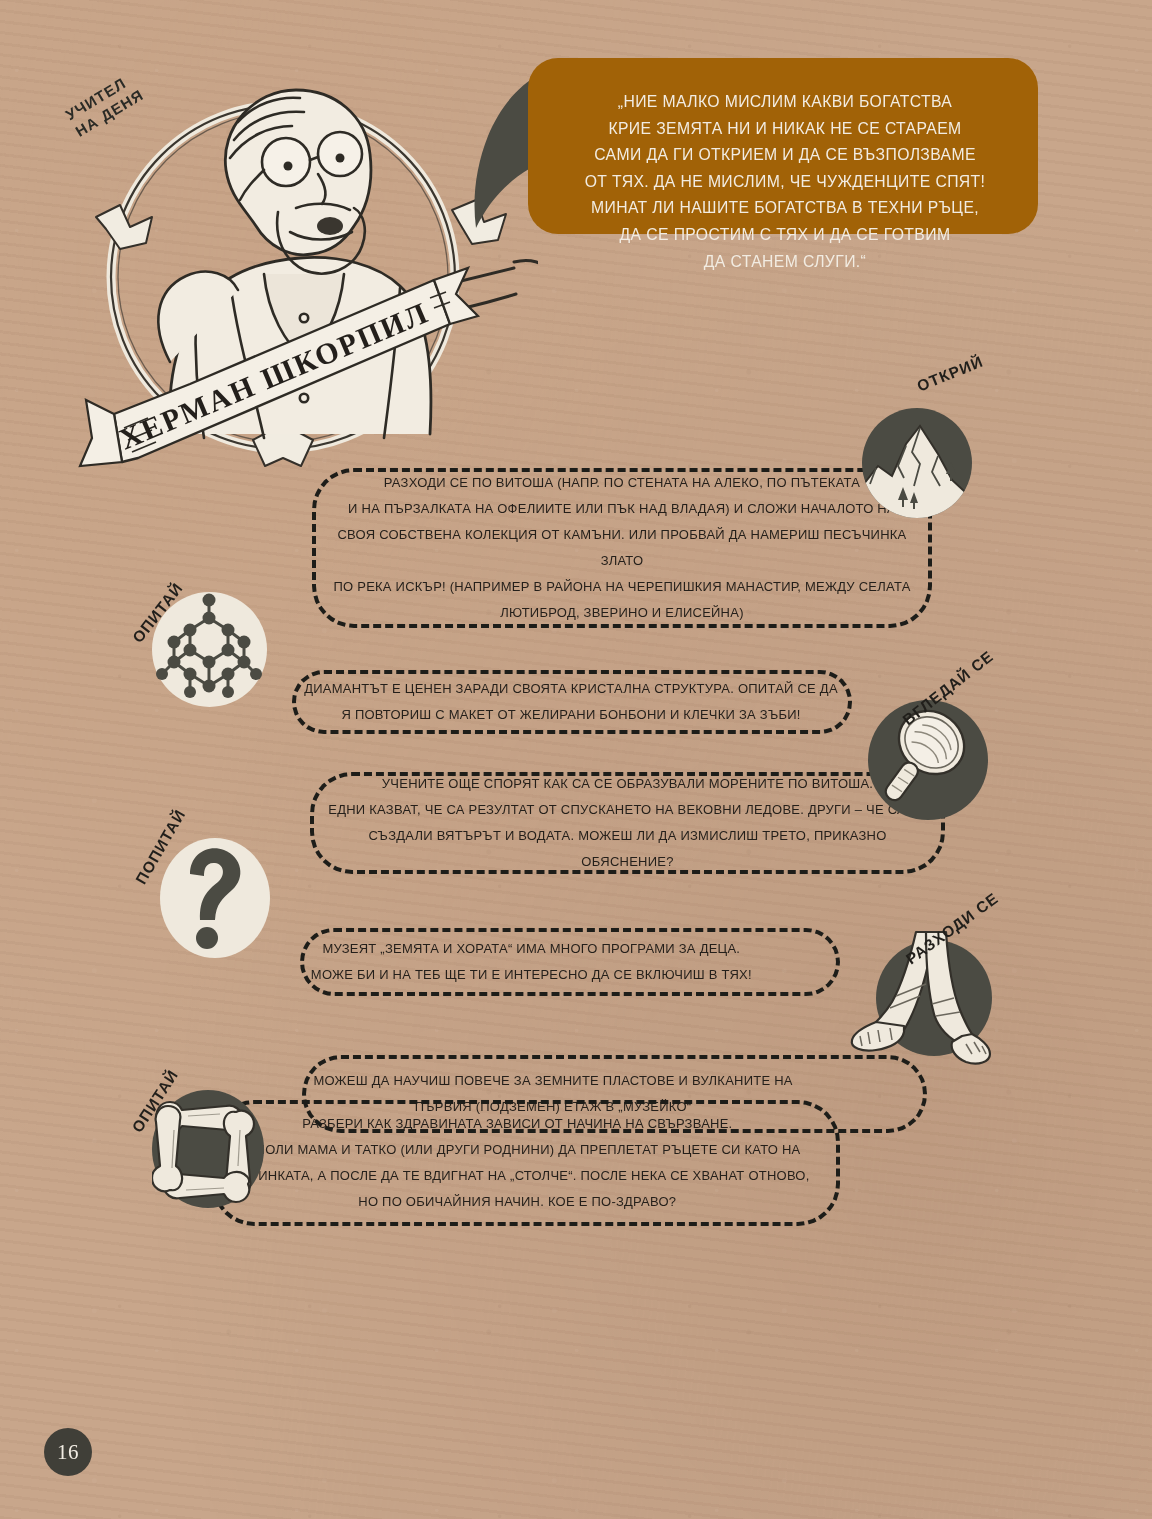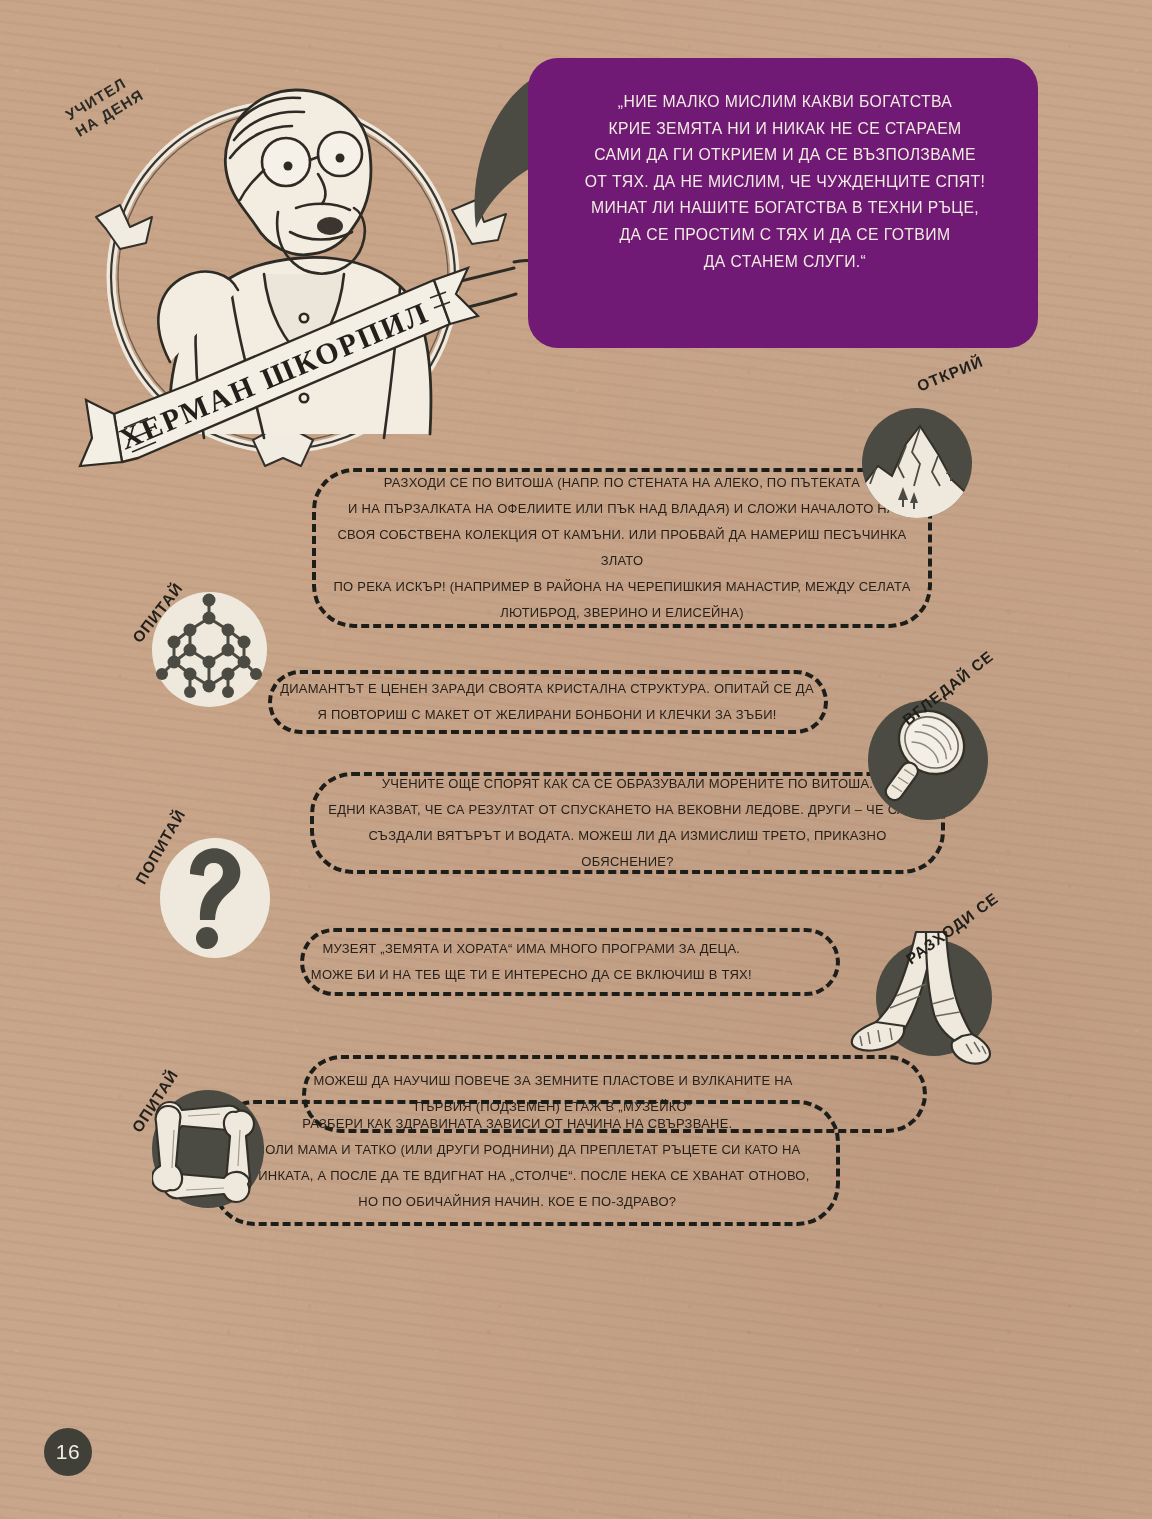--- a/index.html
+++ b/index.html
@@ -29,22 +29,22 @@
       radial-gradient(circle at 63% 22%, rgba(90,60,40,.10) 0 1.5px, transparent 2px),
       radial-gradient(circle at 41% 71%, rgba(255,255,255,.08) 0 2px, transparent 3px),
       radial-gradient(circle at 88% 55%, rgba(90,60,40,.08) 0 2px, transparent 3px);
     background-size:140px 160px,190px 210px,230px 170px,260px 240px;
   }
 
   .abs{position:absolute;}
 
   
   #speech-bubble{
-    left:528px;top:58px;width:510px;height:290px;
-    background:#701a75;
+    left:528px;top:58px;width:510px;height:176px;
+    background:#a16207;
     border-radius:30px 30px 30px 30px;
     box-sizing:border-box;
     padding:30px 26px 22px 30px;
   }
   #speech-bubble .q{
     color:#f2ece2;
     font-size:16.4px;
     line-height:26.6px;
     text-align:center;
     letter-spacing:.4px;
@@ -80,21 +80,21 @@
     text-align:center;
     font-size:13.4px;
     line-height:26px;
     letter-spacing:.25px;
     white-space:pre-line;
     font-family:"Liberation Sans Narrow","Liberation Sans",sans-serif;
     transform:scaleX(.97);
   }
 
   #box-1{left:312px;top:468px;width:620px;height:160px;}
-  #box-2{left:268px;top:670px;width:560px;height:64px;}
+  #box-2{left:292px;top:670px;width:560px;height:64px;}
   #box-3{left:310px;top:772px;width:635px;height:102px;}
   #box-4{left:300px;top:928px;width:540px;height:68px;}
   #box-5{left:302px;top:1055px;width:625px;height:78px;}
   #box-6{left:212px;top:1100px;width:628px;height:126px;}
 
   
   .badge{border-radius:50%;overflow:visible;}
   .badge .disc{position:absolute;inset:0;border-radius:50%;background:#4b4b43;}
   .badgelabel{
     position:absolute;
@@ -123,21 +123,21 @@
 
   #badge-bones{left:152px;top:1090px;width:112px;height:118px;}
   #label-bones{left:136px;top:1122px;transform:rotate(-57deg);transform-origin:left center;}
 
   
   #page-number{
     left:44px;top:1428px;width:48px;height:48px;border-radius:50%;
     background:#403f38;color:#f1ece3;
     display:flex;align-items:center;justify-content:center;
     font-size:21px;letter-spacing:.5px;
-    font-family:Liberation Sans, sans-serif;
+    font-family:Liberation Serif, serif;
   }
 </style>
 </head>
 <body>
 
 <div class="paper-grain"></div>
 <div class="paper-grain2"></div>
 
 <div class="abs" id="teacher-badge">
   <svg viewBox="0 0 460 420" width="460" height="420">

